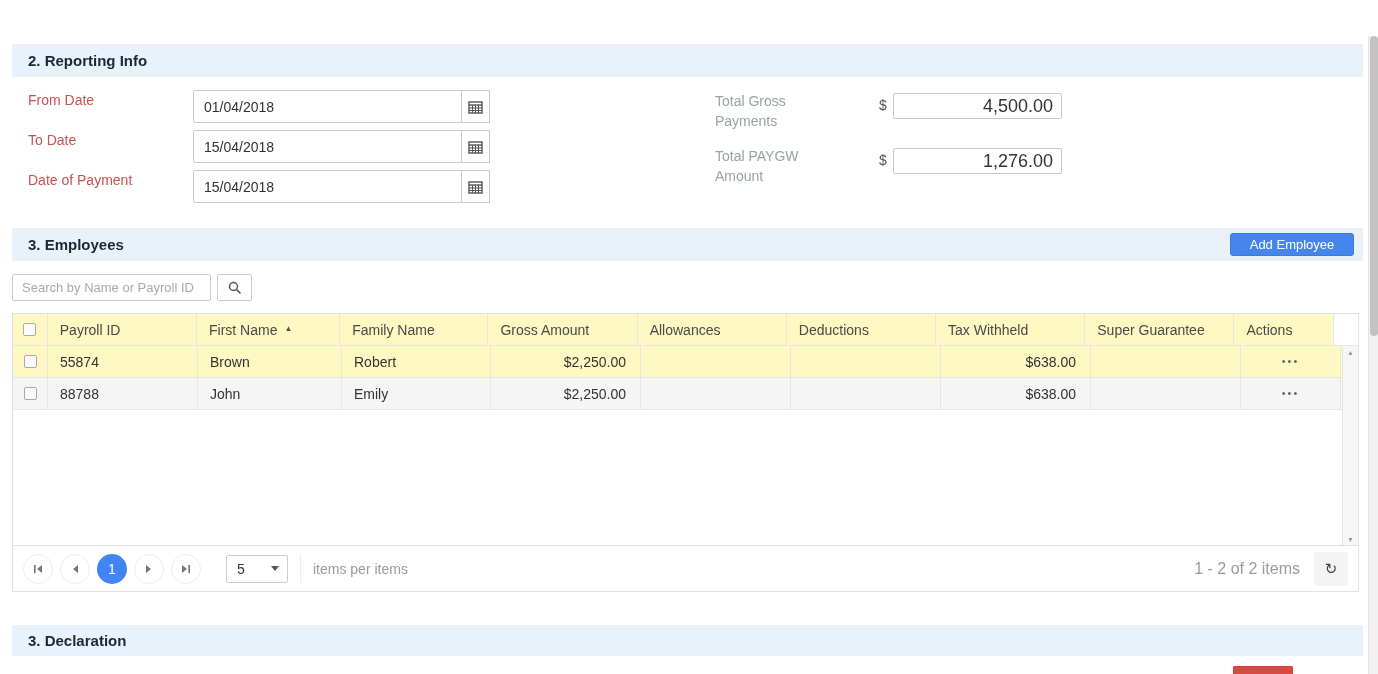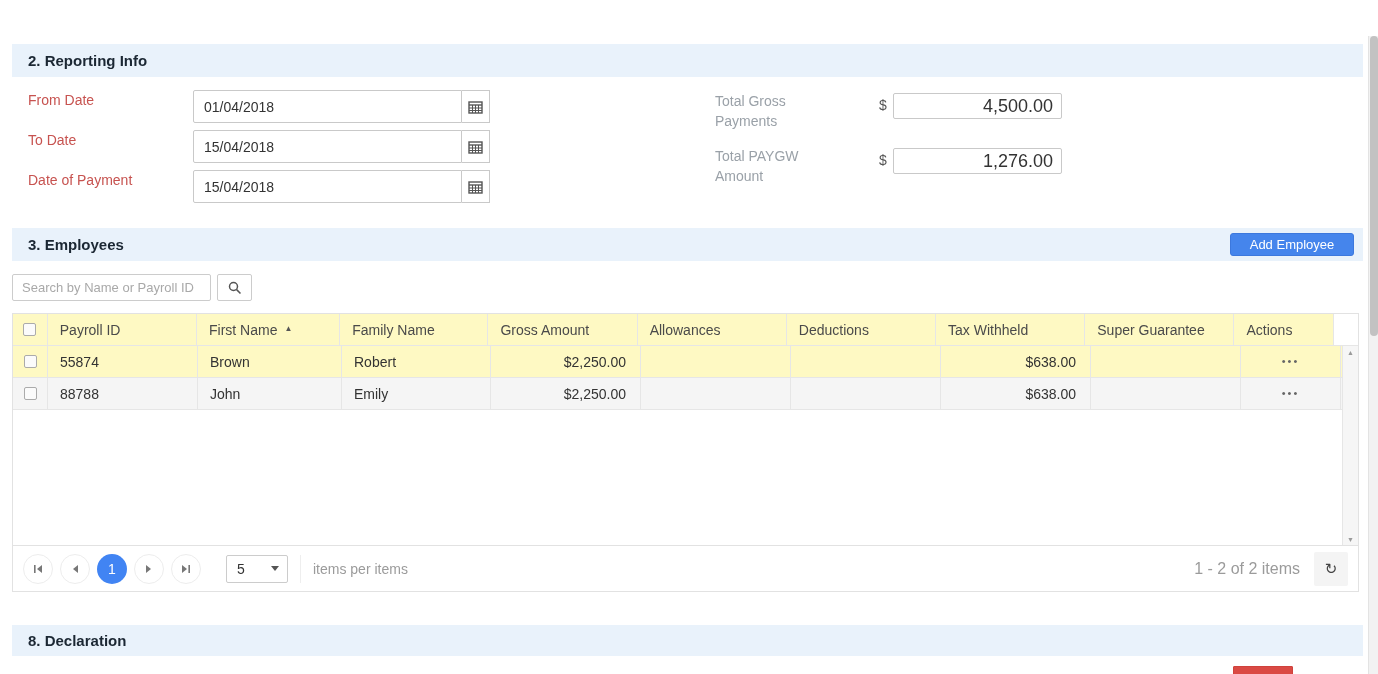--- a/index.html
+++ b/index.html
@@ -277,21 +277,21 @@
         <span>5</span>
         <span class="caret"></span>
       </div>
       <span id="items-per-page">items per items</span>
       <span id="pager-range">1 - 2 of 2 items</span>
       <button id="refresh-btn"><span>↻</span></button>
     </div>
   </div>
 
   <div class="section-hd" id="hd-declaration">
-    <span>8. Declaration</span>
+    <span>3. Declaration</span>
   </div>
 
   <button class="danger-btn" id="save-btn">Save</button>
   <button class="danger-btn" id="submit-btn">Submit</button>
 
   <div id="footer">
     <span class="copy">© 2019 GovReports ABN 77 097 649 698. All Rights Reserved.</span>
     <span id="footer-links"><a href="#">Terms &amp; Conditions</a><a href="#">Privacy</a><a href="#">Disclaimer</a><a href="#">SBR Disclaimer</a></span>
   </div>
 

